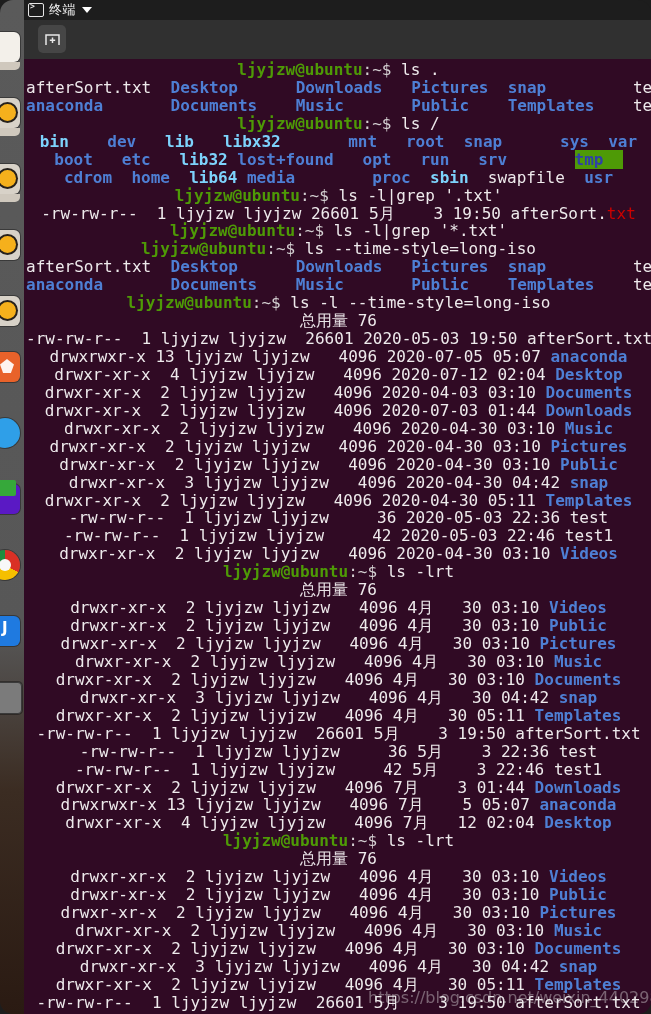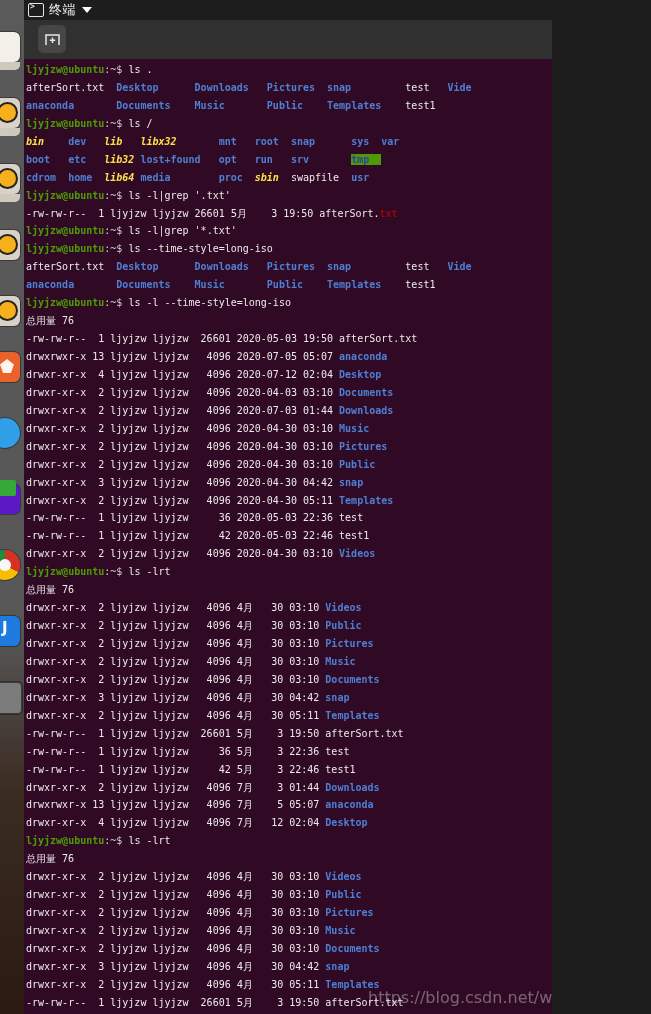--- a/index.html
+++ b/index.html
@@ -6,22 +6,23 @@
     margin: 0; padding: 0;
     background: #1d1d1d;
   }
   body {
     width: 651px; height: 1014px;
     overflow: hidden;
     font-family: "DejaVu Sans Mono", monospace;
   }
   #screen {
     position: relative;
-    width: 552px; height: 1014px;
+    width: 651px; height: 1014px;
     overflow: hidden;
+    border-radius: 13px;
   }
 
   
   #dock {
     position: absolute; left: 0; top: 0;
     width: 24px; height: 1014px;
     background: linear-gradient(180deg,#5a5a5a 0%,#575757 62%,#3b2c22 78%,#2a1a12 100%);
     z-index: 5;
   }
   .dock-icon {
@@ -118,33 +119,34 @@
   #terminal {
     position: absolute; left: 24px; top: 59px;
     width: 627px; height: 955px;
     background: #300a24;
     overflow: hidden;
     z-index: 4;
   }
   #lines {
     padding: 2px 0 0 2px;
     font-family: "DejaVu Sans Mono", monospace;
-    font-size: 10px;
+    font-size: 16px;
     line-height: 17.95px;
     white-space: pre;
     color: #e8e2e6;
     letter-spacing: 0px;
+    text-align: center;
   }
   .ln { height: 17.95px; }
   .u  { color:#4e9a06; font-weight:700; }   
   .p  { color:#d3cfd1; }                    
   .c  { color:#eeeaec; }                    
   .f  { color:#eeeaec; }                    
   .d  { color:#4e7fd4; font-weight:700; }   
-  .lk { color:#fde047; font-weight:700;font-style:italic; }   
+  .lk { color:#7dd3fc; font-weight:700; }   
   .sticky { color:#2f3fa8; background:#4e9a06; font-weight:700; }
   .m  { color:#cc0000; font-weight:400; }   
   .cjk{ font-family:"DejaVu Sans", sans-serif;margin-top:6px; }
 
   
   #watermark {
     position: absolute; left: 368px; top: 988px;
     font: 400 16px "DejaVu Sans", sans-serif;
     color: rgba(232,232,232,.40);
     white-space: nowrap;

